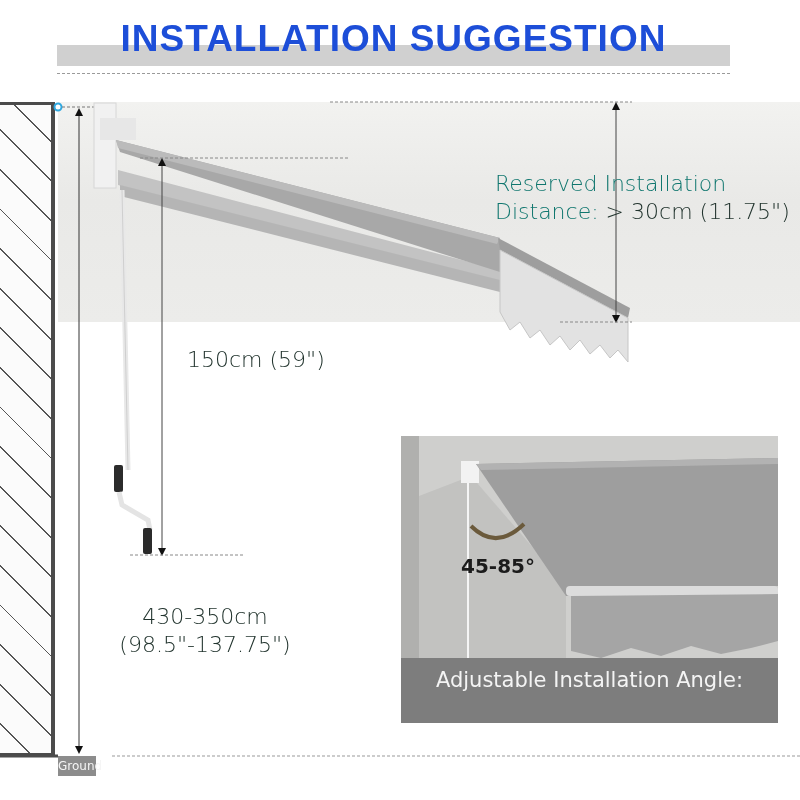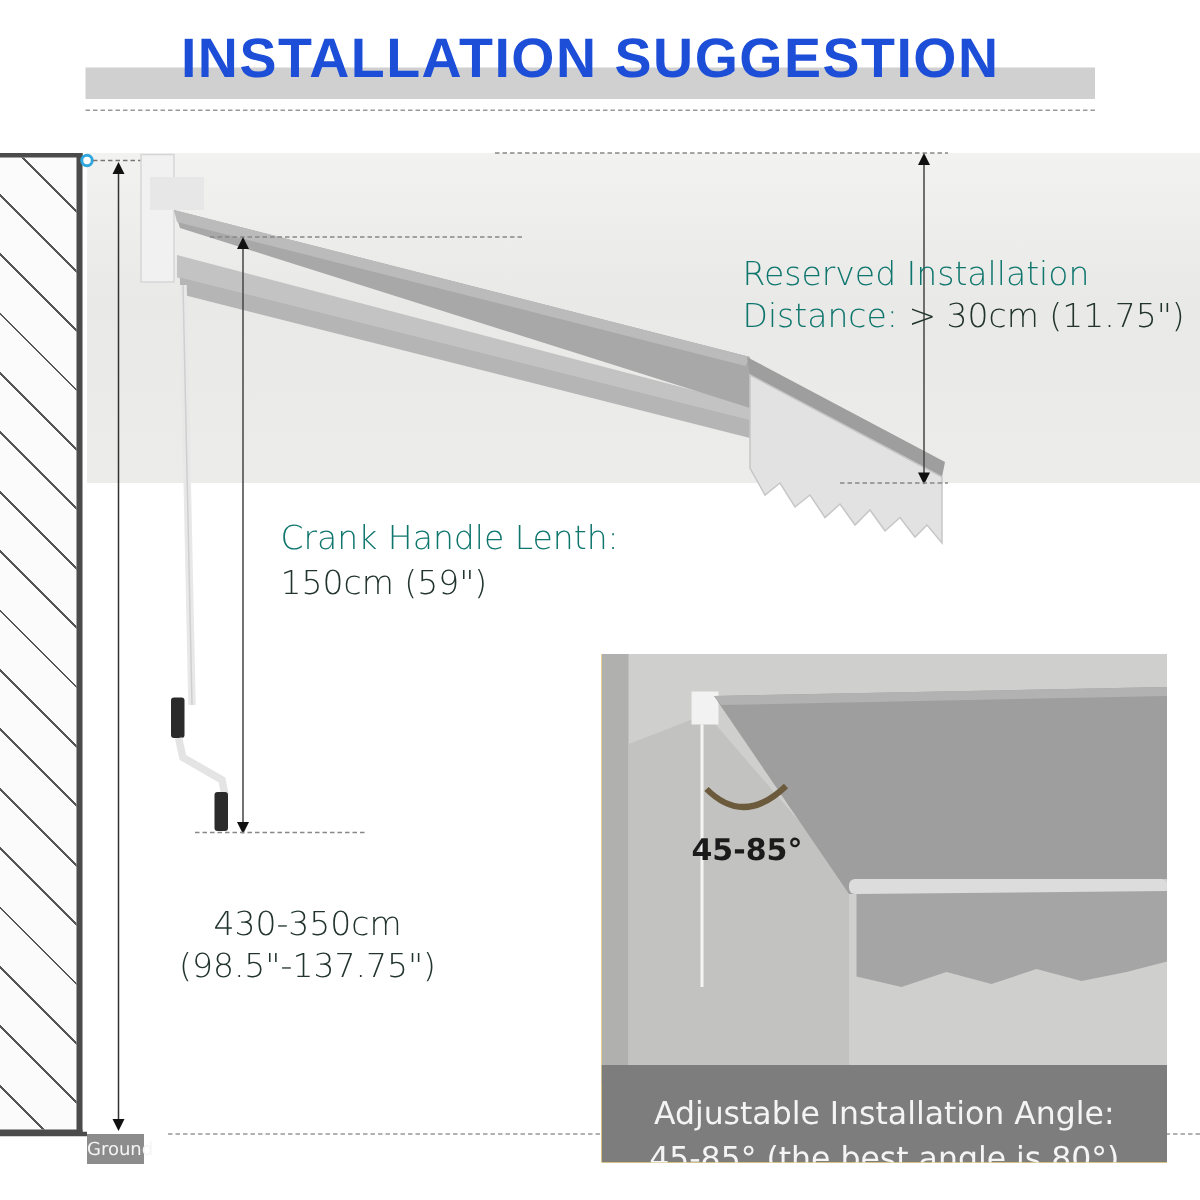--- a/index.html
+++ b/index.html
@@ -10,22 +10,22 @@
   .title-rule{left:57px;top:73px;width:673px;border-top:1px dashed #9a9a9a;}
   .photo-band{left:58px;top:102px;width:742px;height:220px;background:linear-gradient(180deg,#f2f2f0 0%,#e9e9e7 45%,#ececea 100%);}
   .wall{left:0;top:102px;width:55px;height:654px;border-right:4px solid #4b4b4b;border-top:3px solid #4b4b4b;border-bottom:3px solid #4b4b4b;box-sizing:border-box;
     background:repeating-linear-gradient(45deg,transparent 0,transparent 20px,#555 20px,#555 21.3px,transparent 21.3px,transparent 28px);background-color:#fbfbfb;}
   .label{font-family:"DejaVu Sans",sans-serif;color:#3a4a45;font-weight:300;}
   .lbl-light{color:#0f766e;}
   .lbl-dark{color:#22342e;}
   .reserved{left:495px;top:170px;font-size:22px;line-height:28px;}
   .crank{left:187px;top:345px;font-size:22px;line-height:30px;}
   .recommended{left:90px;top:603px;width:230px;text-align:center;font-size:22px;line-height:28px;}
-  .inset{left:401px;top:436px;width:377px;height:339px;background:#eab308;overflow:hidden;}
-  .inset-caption{left:0;bottom:0;width:100%;height:65px;background:#7d7d7d;color:#f4f4f4;text-align:center;font-size:21px;line-height:30px;padding-top:17px;box-sizing:border-box;}
+  .inset{left:401px;top:436px;width:377px;height:287px;background:#bef264;overflow:hidden;}
+  .inset-caption{left:0;bottom:0;width:100%;height:65px;background:#7d7d7d;color:#f4f4f4;text-align:center;font-size:21px;line-height:30px;padding-top:7px;box-sizing:border-box;}
   .angle-label{left:60px;top:118px;font-size:20px;color:#1b1b1b;font-weight:bold;}
   .ground{left:58px;top:756px;width:38px;height:20px;background:#8c8c8c;color:#f5f5f5;font-size:12px;line-height:20px;text-align:center;}
 </style>
 </head>
 <body>
 
 <div class="abs title-band"></div>
 <div class="abs title">INSTALLATION SUGGESTION</div>
 <div class="abs title-rule"></div>
 
@@ -76,21 +76,20 @@
   <line x1="0" y1="756" x2="58" y2="756" stroke="#4b4b4b" stroke-width="3"></line>
   <line x1="112" y1="756" x2="800" y2="756" stroke="#999" stroke-dasharray="3,2"></line>
 </svg>
 
 <div class="abs label reserved">
   <div class="lbl-light">Reserved Installation</div>
   <div><span class="lbl-light">Distance: </span><span class="lbl-dark">&gt; 30cm (11.75")</span></div>
 </div>
 
 <div class="abs label crank">
-  <div class="lbl-light">Crank Handle Lenth:</div>
   <div class="lbl-dark">150cm (59")</div>
 </div>
 
 <div class="abs label recommended">
   <div class="lbl-dark">430-350cm</div>
   <div class="lbl-dark">(98.5"-137.75")</div>
 </div>
 
 <div class="abs ground">Ground</div>
 
@@ -103,15 +102,14 @@
     <polygon points="75,28 377,22 377,150 165,160" fill="#9e9e9e"></polygon>
     <polygon points="75,28 377,22 377,28 80,34" fill="#b2b2b2"></polygon>
     <rect x="165" y="150" width="212" height="10" fill="#dcdcdc" rx="4"></rect>
     <polygon points="170,160 377,158 377,205 350,212 320,218 290,210 260,220 230,212 200,222 170,215" fill="#a5a5a5"></polygon>
     <line x1="67" y1="47" x2="67" y2="222" stroke="#f5f5f5" stroke-width="2"></line>
     <path d="M70,90 Q95,115 123,88" fill="none" stroke="#6b5a3c" stroke-width="4"></path>
   </svg>
   <div class="abs angle-label">45-85°</div>
   <div class="abs inset-caption">
     <div>Adjustable Installation Angle:</div>
-    <div>45-85° (the best angle is 80°)</div>
   </div>
 </div>
 
 </body></html>

